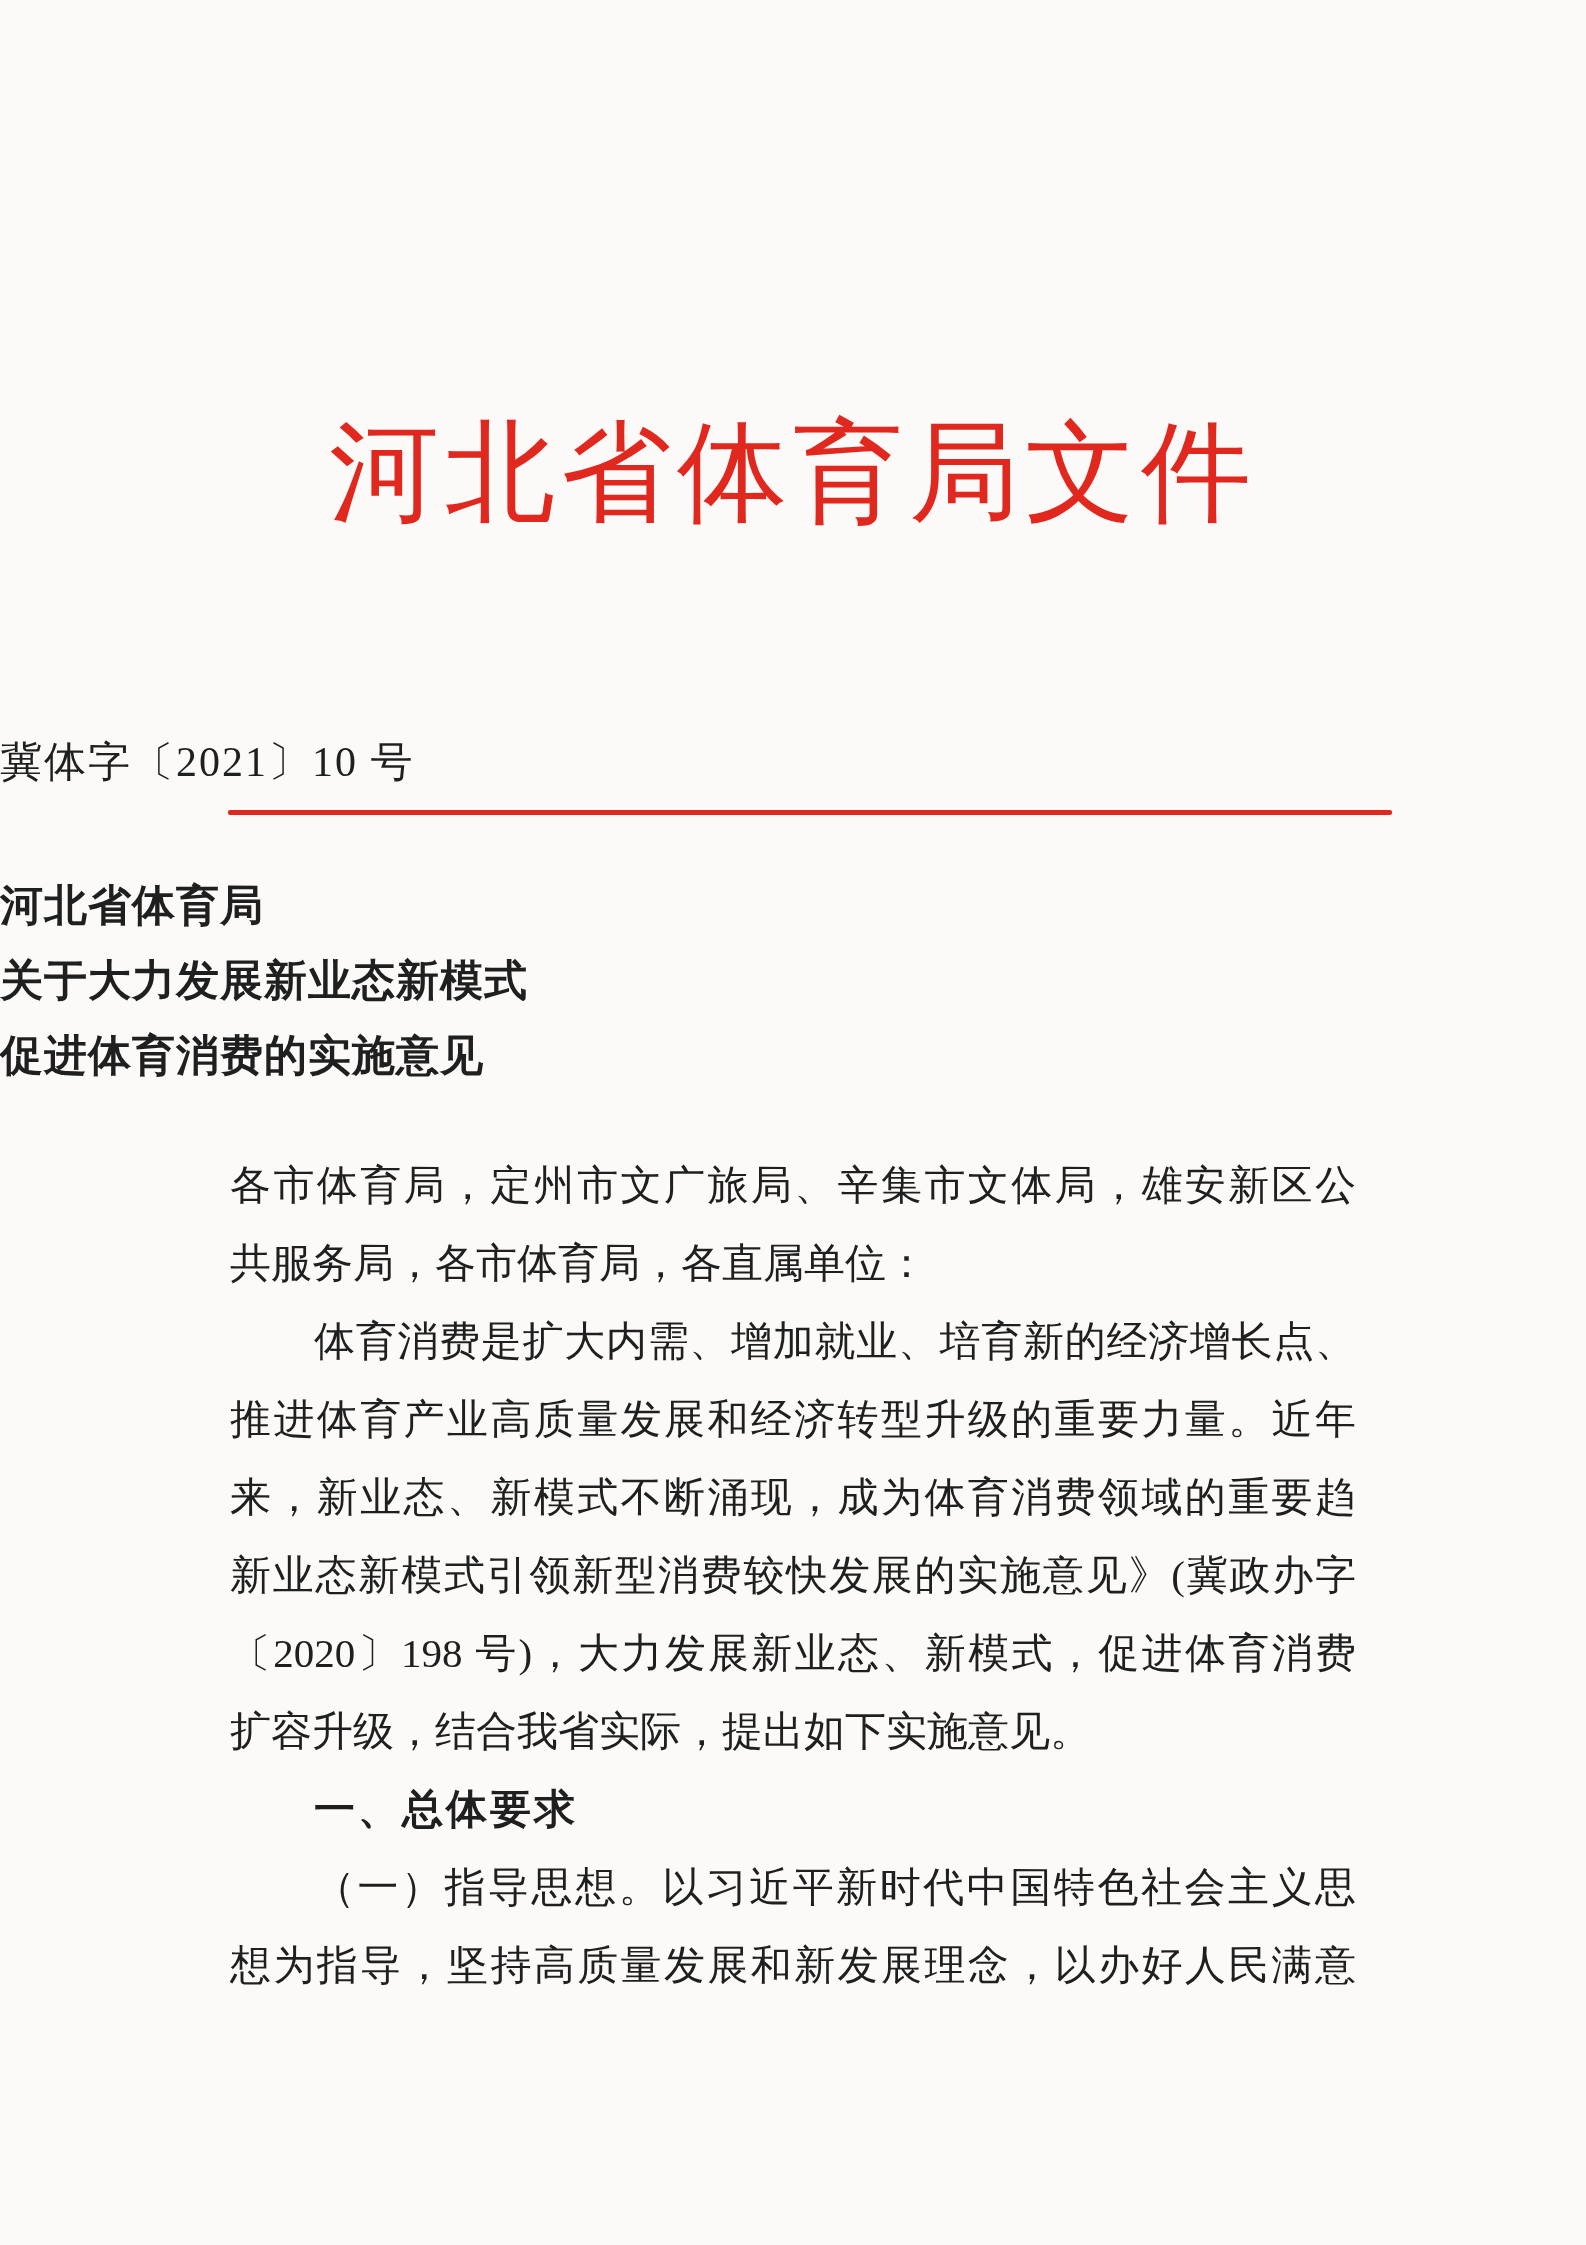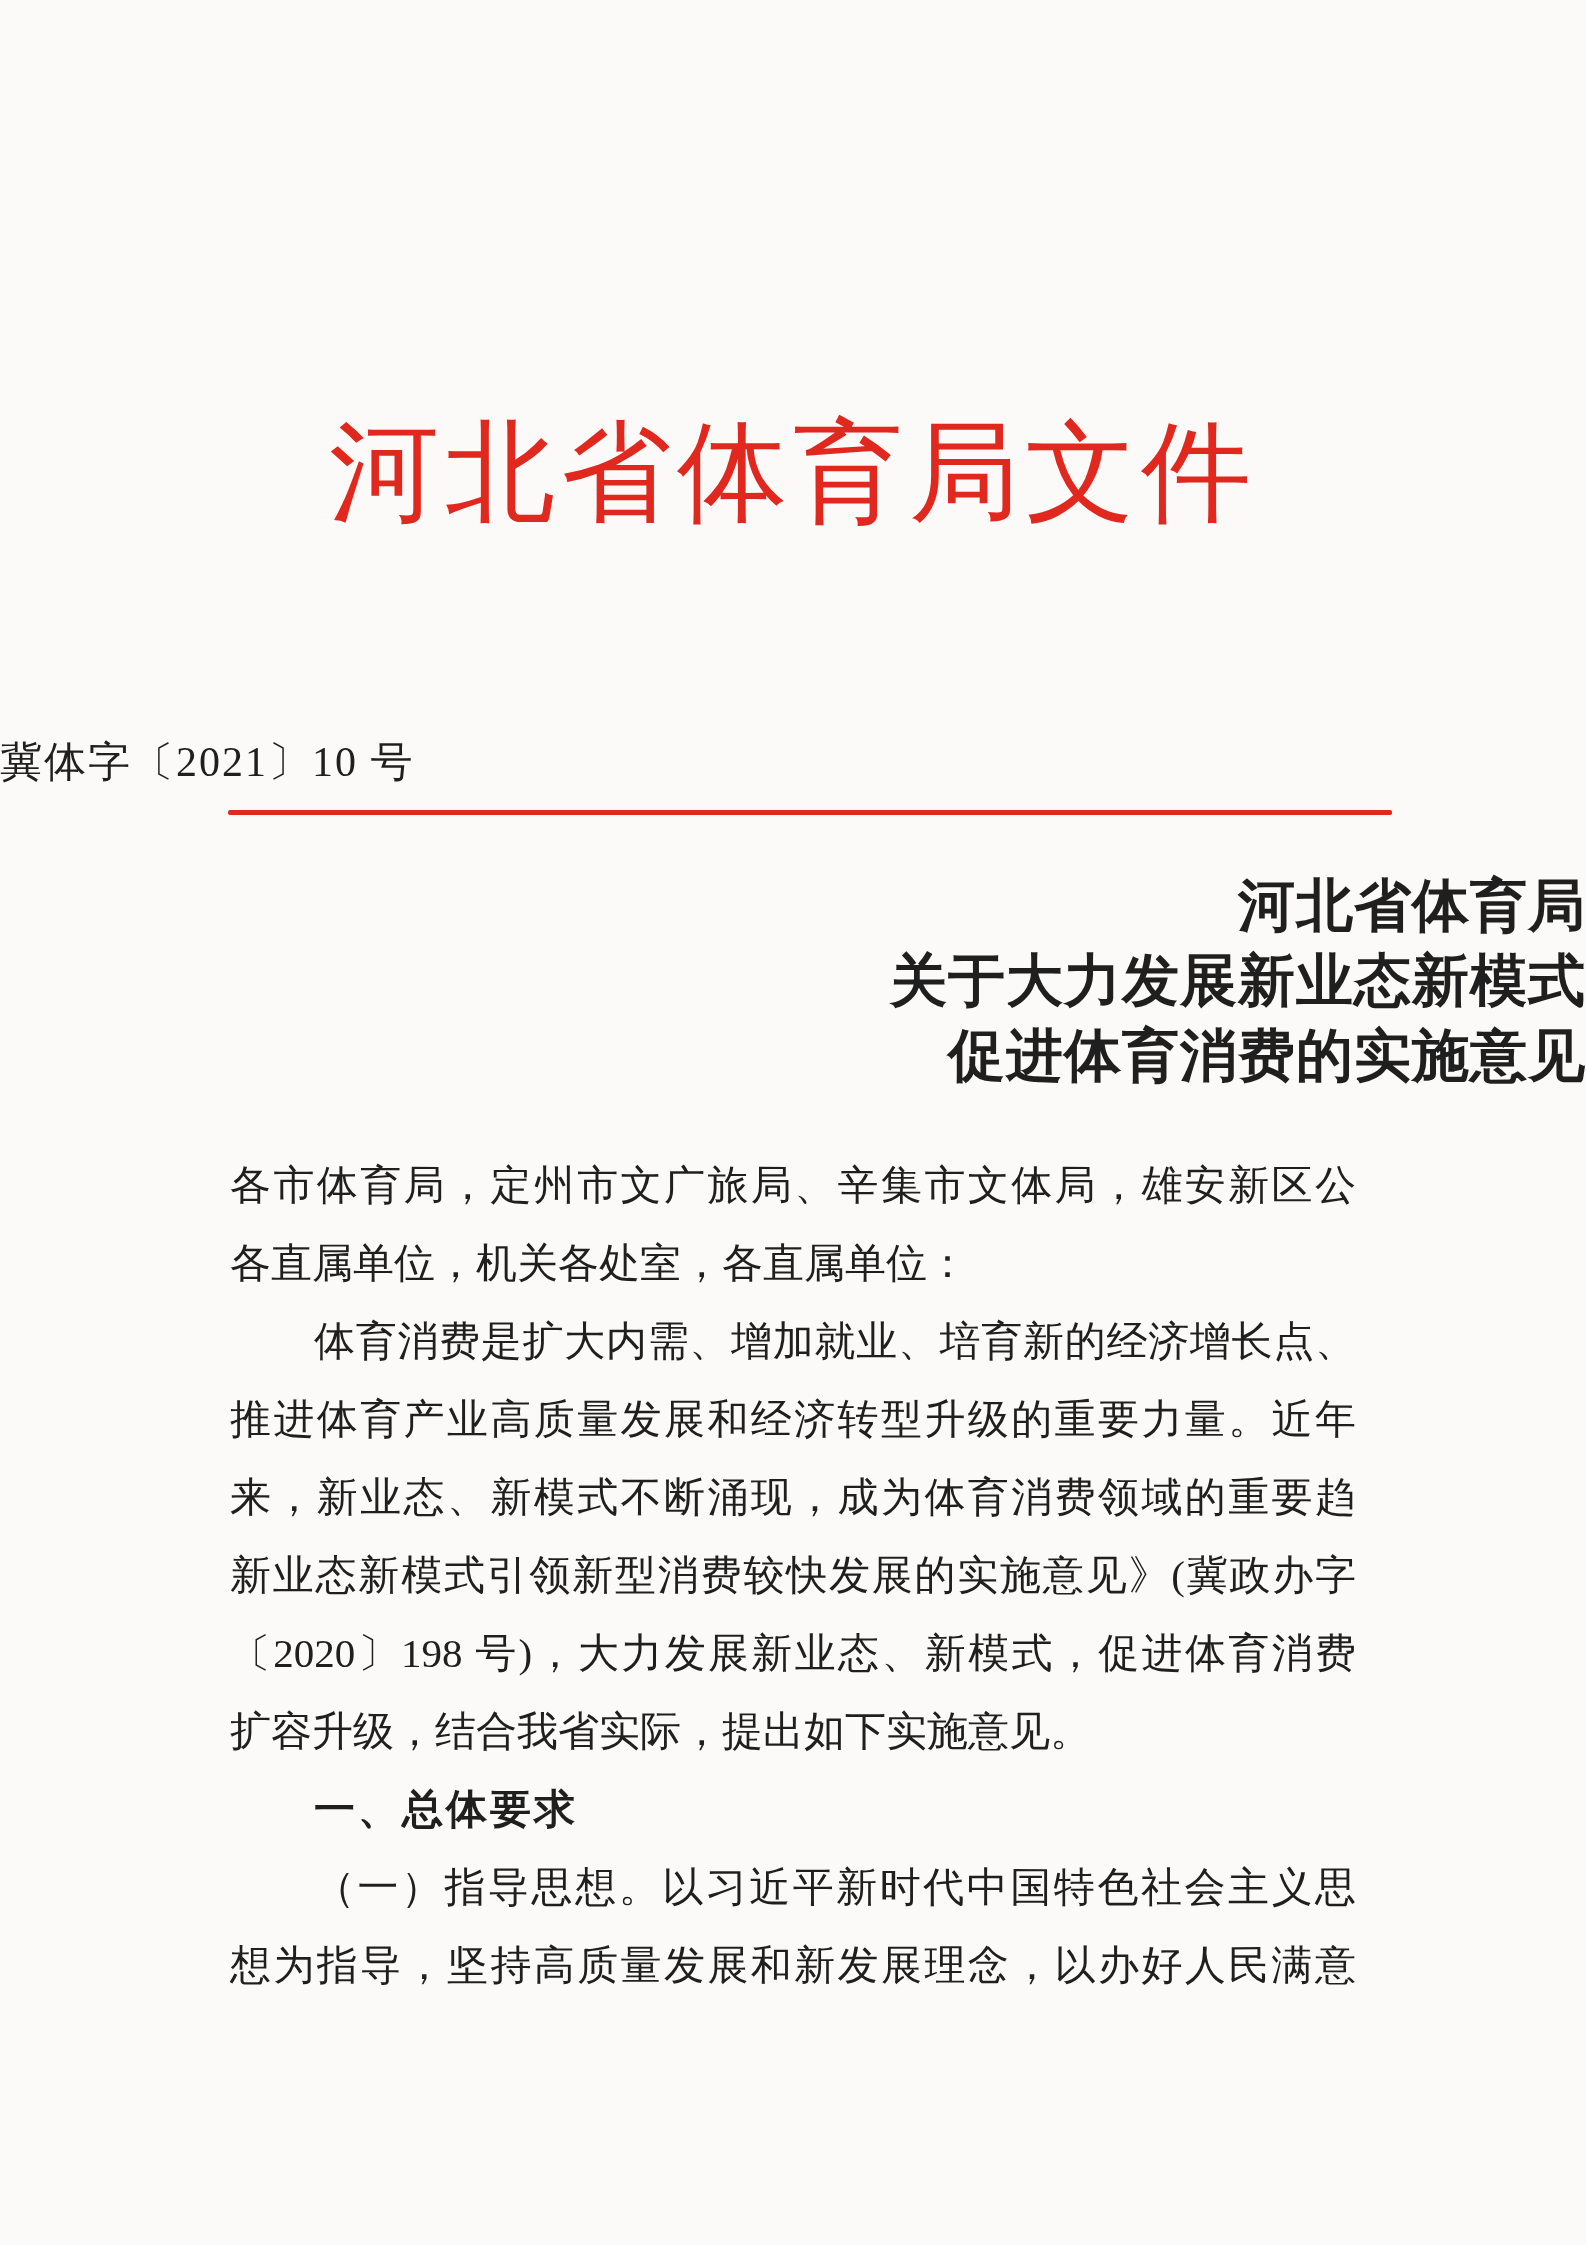--- a/index.html
+++ b/index.html
@@ -39,23 +39,23 @@
 
   .red-rule{
     position:absolute;top:810px;left:228px;
     width:1164px;height:5px;
     background:var(--accent);
     border-radius:2px;
   }
 
   .doc-title{
     position:absolute;top:868px;left:0;width:100%;
-    text-align:right;
+    text-align:left;
     font-weight:700;
-    font-size:57px;
+    font-size:43px;
     letter-spacing:1px;
     color:var(--ink);
   }
   .doc-title .t-line{display:block;height:75px;line-height:75px;white-space:nowrap;}
 
   .body-block{
     position:absolute;top:1146px;left:230px;width:1126px;
     font-size:41px;
     color:var(--ink);
   }
@@ -91,21 +91,21 @@
   <div class="red-rule"></div>
 
   <div class="doc-title">
     <span class="t-line">河北省体育局</span>
     <span class="t-line">关于大力发展新业态新模式</span>
     <span class="t-line">促进体育消费的实施意见</span>
   </div>
 
   <div class="body-block">
     <div class="b-line justify">各市体育局，定州市文广旅局、辛集市文体局，雄安新区公</div>
-    <div class="b-line">各直属单位，机关各处室，各直属单位：</div>
+    <div class="b-line">共服务局，各市体育局，各直属单位：</div>
     <div class="b-line justify indent">体育消费是扩大内需、增加就业、培育新的经济增长点、</div>
     <div class="b-line justify">推进体育产业高质量发展和经济转型升级的重要力量。近年</div>
     <div class="b-line justify">来，新业态、新模式不断涌现，成为体育消费领域的重要趋</div>
     <div class="b-line justify">新业态新模式引领新型消费较快发展的实施意见》(冀政办字</div>
     <div class="b-line justify">〔2020〕198 号)，大力发展新业态、新模式，促进体育消费</div>
     <div class="b-line">扩容升级，结合我省实际，提出如下实施意见。</div>
     <div class="b-line heading indent">一、总体要求</div>
     <div class="b-line justify indent">（一）指导思想。以习近平新时代中国特色社会主义思</div>
     <div class="b-line justify">想为指导，坚持高质量发展和新发展理念，以办好人民满意</div>
   </div>

